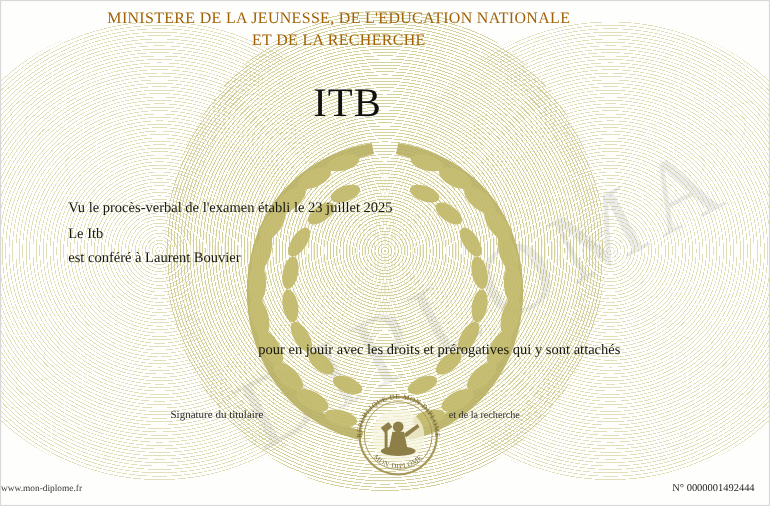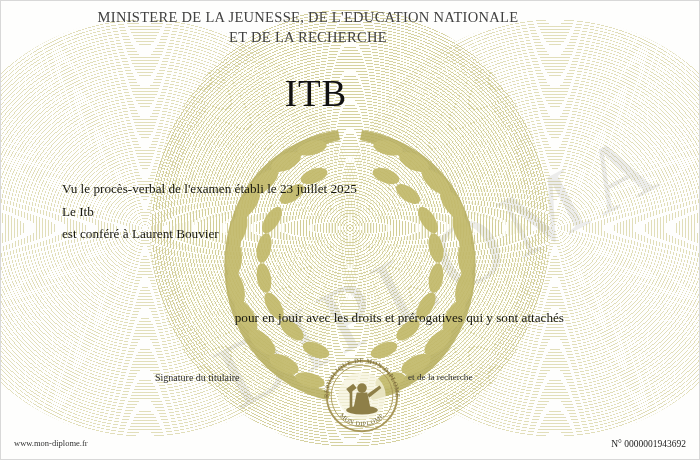--- a/index.html
+++ b/index.html
@@ -94,21 +94,21 @@
   
   .ministry {
     position: absolute;
     top: 8px;
     left: 0;
     width: 616px;
     text-align: center;
     font-size: 14.5px;
     letter-spacing: 0.3px;
     line-height: 1.35;
-    color: #404040;
+    color: #a16207;
   }
   .ministry .l2 { display: block; }
 
   .title {
     position: absolute;
     top: 72px;
     left: 0;
     width: 632px;
     text-align: center;
     font-size: 37px;
@@ -158,21 +158,21 @@
     position: absolute;
     left: 318px;
     top: 352px;
     width: 88px;
     height: 88px;
   }
 
   
   .footer-left {
     position: absolute;
-    left: 14px;
+    left: 1px;
     bottom: 12px;
     font-size: 8.5px;
     color: #333;
     font-family: "Liberation Serif", serif;
   }
   .footer-right {
     position: absolute;
     right: 14px;
     bottom: 11px;
     font-size: 9.5px;
@@ -291,16 +291,16 @@
     </g>
     <text font-family="Liberation Serif, serif" font-size="7.2" fill="#6f6334" letter-spacing="0.6">
       <textPath href="#arcTop" startOffset="50%" text-anchor="middle">REPUBLIQUE DE MON DIPLOME</textPath>
     </text>
     <text font-family="Liberation Serif, serif" font-size="7.2" fill="#6f6334" letter-spacing="0.6">
       <textPath href="#arcBottom" startOffset="50%" text-anchor="middle">MON DIPLOME</textPath>
     </text>
   </svg>
 
   <div class="footer-left">www.mon-diplome.fr</div>
-  <div class="footer-right">N° 0000001943692</div>
+  <div class="footer-right">N° 0000001492444</div>
 
   <div class="border-frame"></div>
 </div>
 
 </body></html>

